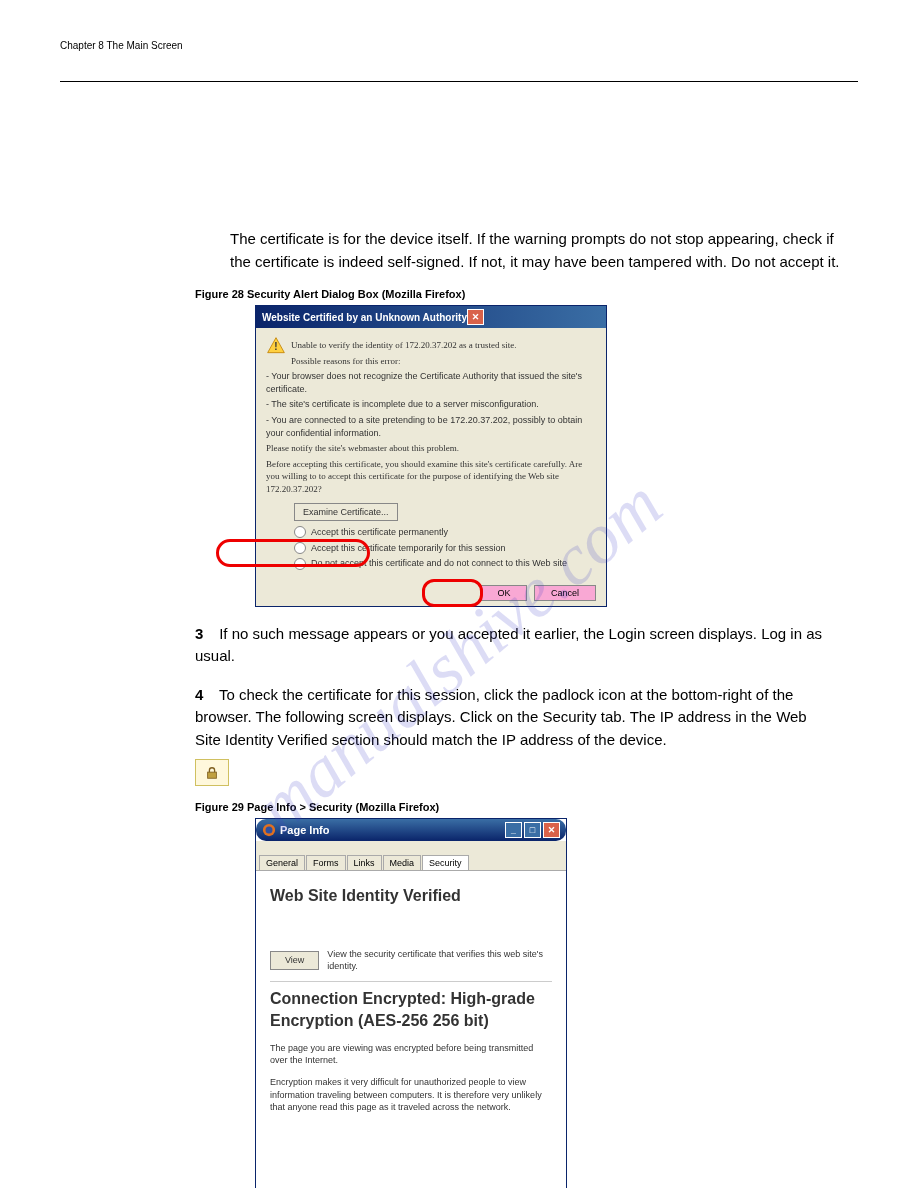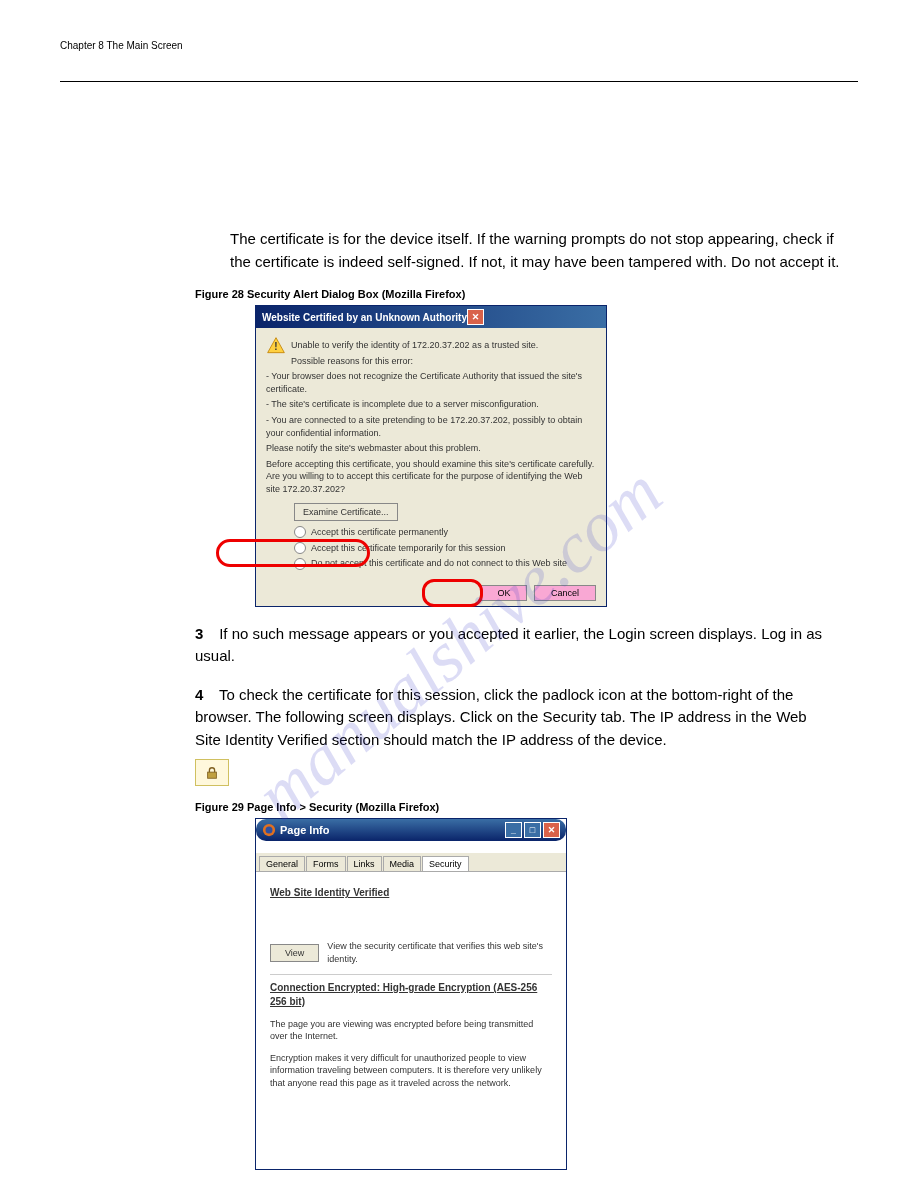--- a/index.html
+++ b/index.html
@@ -82,21 +82,21 @@
     line-height: 1.4;
   }
   .warn-icon {
     float: left;
     width: 20px;
     height: 20px;
     margin-right: 5px;
   }
   .warn-icon svg { width: 20px; height: 20px; }
   .dialog-body p { margin: 3px 0; }
-  .indent { margin-left: 28px; }
+  .indent { margin-left: 28px; font-family: Liberation Serif, serif; }
   .list-item { margin-left: 36px; }
   .examine-btn {
     display: inline-block;
     border: 1px solid #888;
     background: #ece9d8;
     padding: 2px 8px;
     font-size: 9px;
     margin-left: 28px;
     margin-top: 4px;
   }
@@ -175,44 +175,42 @@
     display: flex; align-items: center; justify-content: center;
     font-size: 9px; font-weight: bold;
   }
   .winbtn.min { background: #3a6ea5; color: #fff; }
   .winbtn.max { background: #3a6ea5; color: #fff; }
   .winbtn.close2 { background: #d9624a; color: #fff; }
   .tabs {
     display: flex;
     border-bottom: 1px solid #aaa;
     background: #ece9d8;
-    padding: 3px 3px 0 3px;
-    font-size: 9px;
-    margin-top: 12px;
+    padding: 14px 3px 0 3px;
+    font-size: 9px;
   }
   .tab {
     padding: 2px 6px;
     border: 1px solid #aaa;
     border-bottom: none;
     background: #ece9d8;
     margin-right: 1px;
   }
   .tab.active { background: #fff; }
   .dialog2-body {
     padding: 10px 14px;
     background: #fff;
     color: #333;
     font-size: 9px;
     line-height: 1.4;
   }
   .dialog2-body .heading {
     font-weight: bold;
     margin: 4px 0;
-    font-size: 10px;
-    text-decoration: underline;
+    font-size: 16px;
   }
   .view-row {
     display: flex;
     align-items: center;
     gap: 8px;
     margin: 40px 0 8px 0;
   }
   .view-btn {
     border: 1px solid #888;
     background: #ece9d8;

